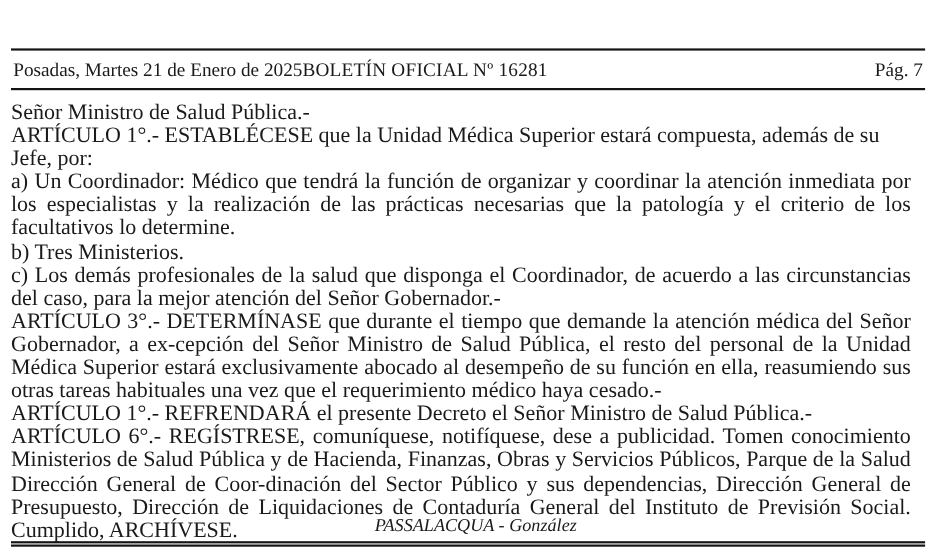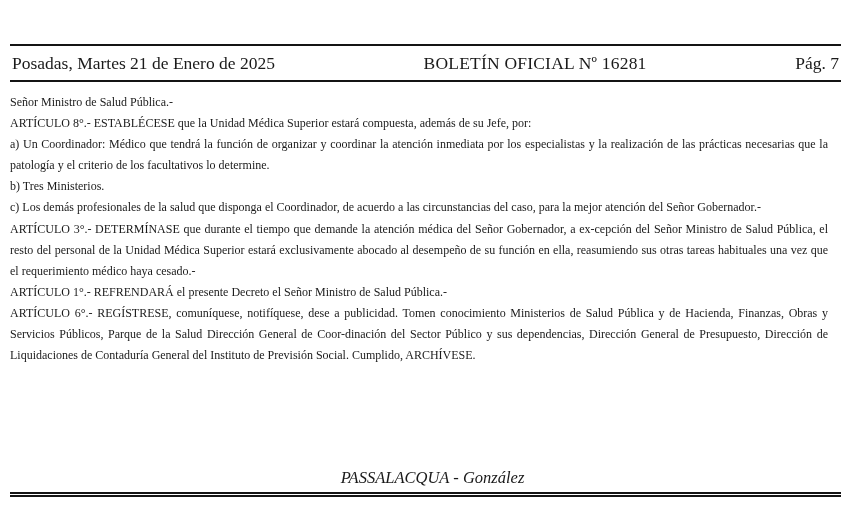--- a/index.html
+++ b/index.html
@@ -50,34 +50,34 @@
   .header-left,
   .header-center,
   .header-right {
     font-size: 17.5px;
     line-height: 34px;
     white-space: nowrap;
   }
   .header-left { flex: 0 0 auto; }
   .header-center {
     flex: 1 1 auto;
-    text-align: center;
+    text-align: left;
     letter-spacing: 0.2px;
   }
   .header-right { flex: 0 0 auto; }
 
   
   .body-block {
     position: absolute;
     left: 10px;
     top: 92px;
     width: 818px;
   }
   .para {
-    font-size: 12px;
+    font-size: 20px;
     line-height: 21.1px;
     text-align: justify;
     text-justify: inter-word;
     margin: 0;
     hyphens: manual;
     font-family: Liberation Serif, serif;
   }
   .para.last-line-free {
     text-align: left;
   }
@@ -118,21 +118,21 @@
     <div class="header-row">
       <div class="header-left">Posadas, Martes 21 de Enero de 2025</div>
       <div class="header-center">BOLETÍN OFICIAL Nº 16281</div>
       <div class="header-right">Pág. 7</div>
     </div>
     <div class="rule-bottom"></div>
   </div>
 
   <div class="body-block">
     <p class="para last-line-free">Señor Ministro de Salud Pública.-</p>
-    <p class="para last-line-free">ARTÍCULO 8°.- ESTABLÉCESE que la Unidad Médica Superior estará compuesta, además de su Jefe, por:</p>
+    <p class="para last-line-free">ARTÍCULO 1°.- ESTABLÉCESE que la Unidad Médica Superior estará compuesta, además de su Jefe, por:</p>
     <p class="para">a) Un Coordinador: Médico que tendrá la función de organizar y coordinar la atención inmediata por los especialistas y la realización de las prácticas necesarias que la patología y el criterio de los facultativos lo determine.</p>
     <p class="para last-line-free">b) Tres Ministerios.</p>
     <p class="para">c) Los demás profesionales de la salud que disponga el Coordinador, de acuerdo a las circunstancias del caso, para la mejor atención del Señor Gobernador.-</p>
     <p class="para">ARTÍCULO 3°.- DETERMÍNASE que durante el tiempo que demande la atención médica del Señor Gobernador, a ex-cepción del Señor Ministro de Salud Pública, el resto del personal de la Unidad Médica Superior estará exclusivamente abocado al desempeño de su función en ella, reasumiendo sus otras tareas habituales una vez que el requerimiento médico haya cesado.-</p>
     <p class="para last-line-free">ARTÍCULO 1°.- REFRENDARÁ el presente Decreto el Señor Ministro de Salud Pública.-</p>
     <p class="para">ARTÍCULO 6°.- REGÍSTRESE, comuníquese, notifíquese, dese a publicidad. Tomen conocimiento Ministerios de Salud Pública y de Hacienda, Finanzas, Obras y Servicios Públicos, Parque de la Salud Dirección General de Coor-dinación del Sector Público y sus dependencias, Dirección General de Presupuesto, Dirección de Liquidaciones de Contaduría General del Instituto de Previsión Social. Cumplido, ARCHÍVESE.</p>
   </div>
 
   <div class="signature">PASSALACQUA - González</div>
 

